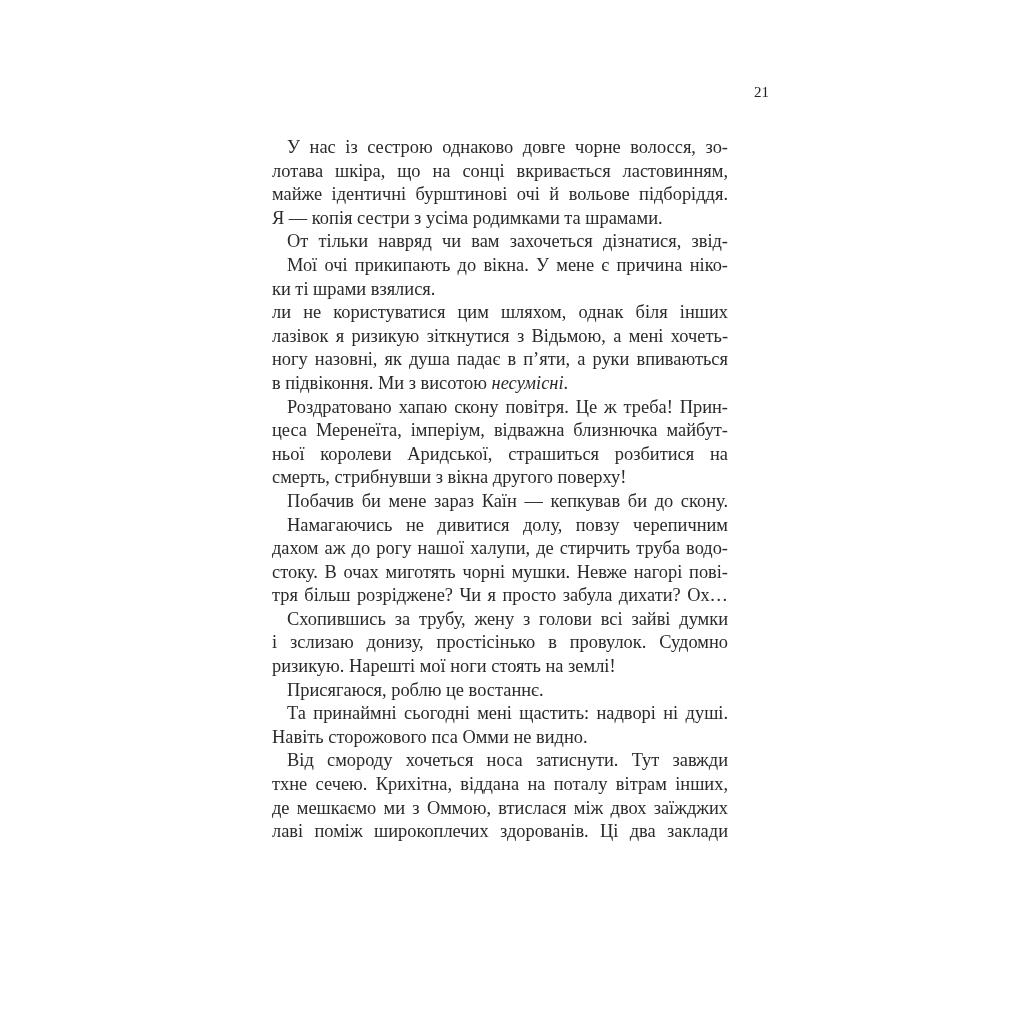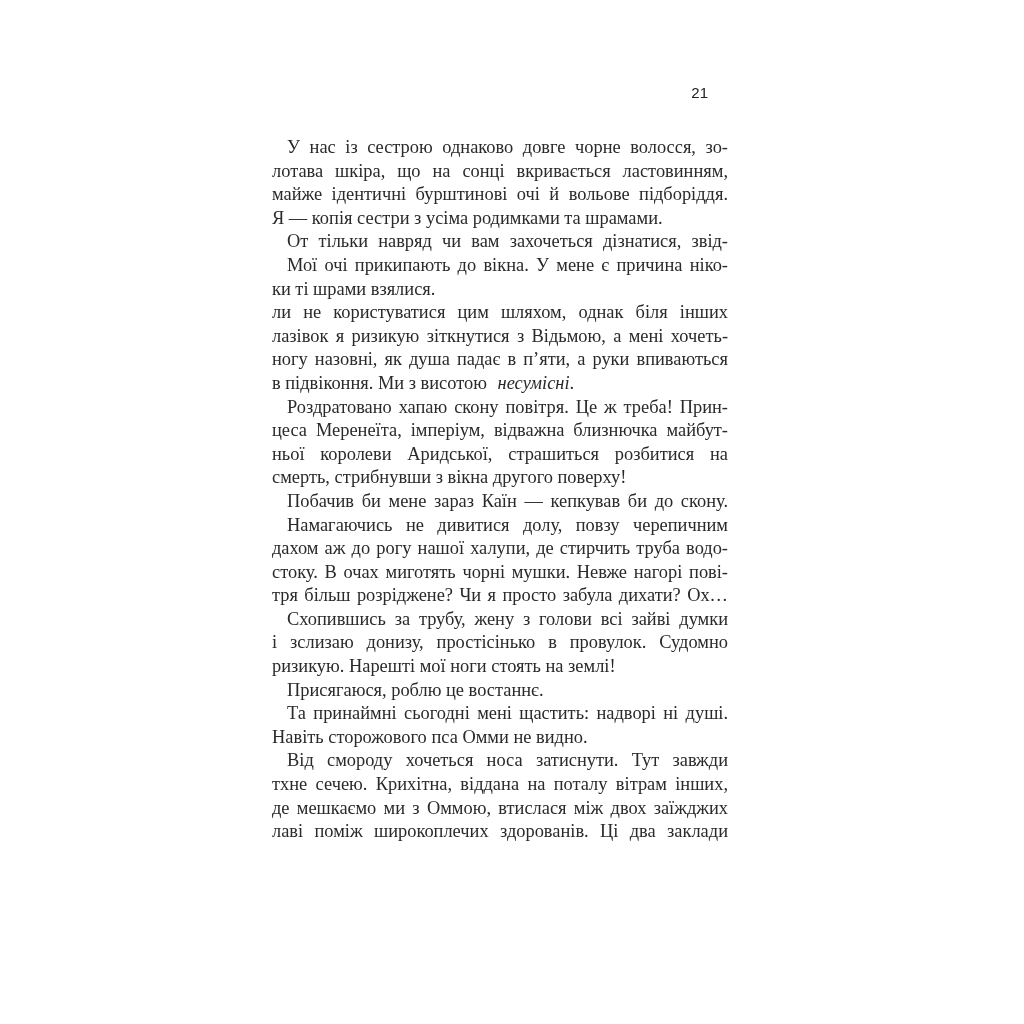--- a/index.html
+++ b/index.html
@@ -1,29 +1,29 @@
 <!DOCTYPE html>
 <html><head>
 <meta charset="utf-8">
 <style>
   html, body { margin: 0; padding: 0; background: #ffffff; }
   body { width: 1024px; height: 1024px; position: relative; overflow: hidden; }
   .page-number {
-    position: absolute; top: 84px; left: 680px; width: 28px; text-align: right;
-    font-family: Liberation Sans, sans-serif; font-size: 15px; color: #222;
+    position: absolute; top: 84px; left: 741px; width: 28px; text-align: right;
+    font-family: Liberation Serif, serif; font-size: 15px; color: #222;
   }
   .text-block {
     position: absolute; top: 136px; left: 272px; width: 456px;
     font-family: "Liberation Serif", "DejaVu Serif", serif;
     font-size: 18.4px; line-height: 23.6px; color: #2a2a2a;
   }
   .line { white-space: nowrap; text-align: justify; text-align-last: justify; height: 23.6px; }
   .line.last { text-align-last: left; }
   .line.indent { padding-left: 15px; }
-  em { font-style: italic; margin-left: 6px; }
+  em { font-style: italic; }
 </style>
 </head>
 <body>
 
 <div class="page-number">21</div>
 
 <div class="text-block" id="text-block">
     <div class="line indent"><span>У нас із сестрою однаково довге чорне волосся, зо-</span></div>
     <div class="line"><span>лотава шкіра, що на сонці вкривається ластовинням,</span></div>
     <div class="line"><span>майже ідентичні бурштинові очі й вольове підборіддя.</span></div>

